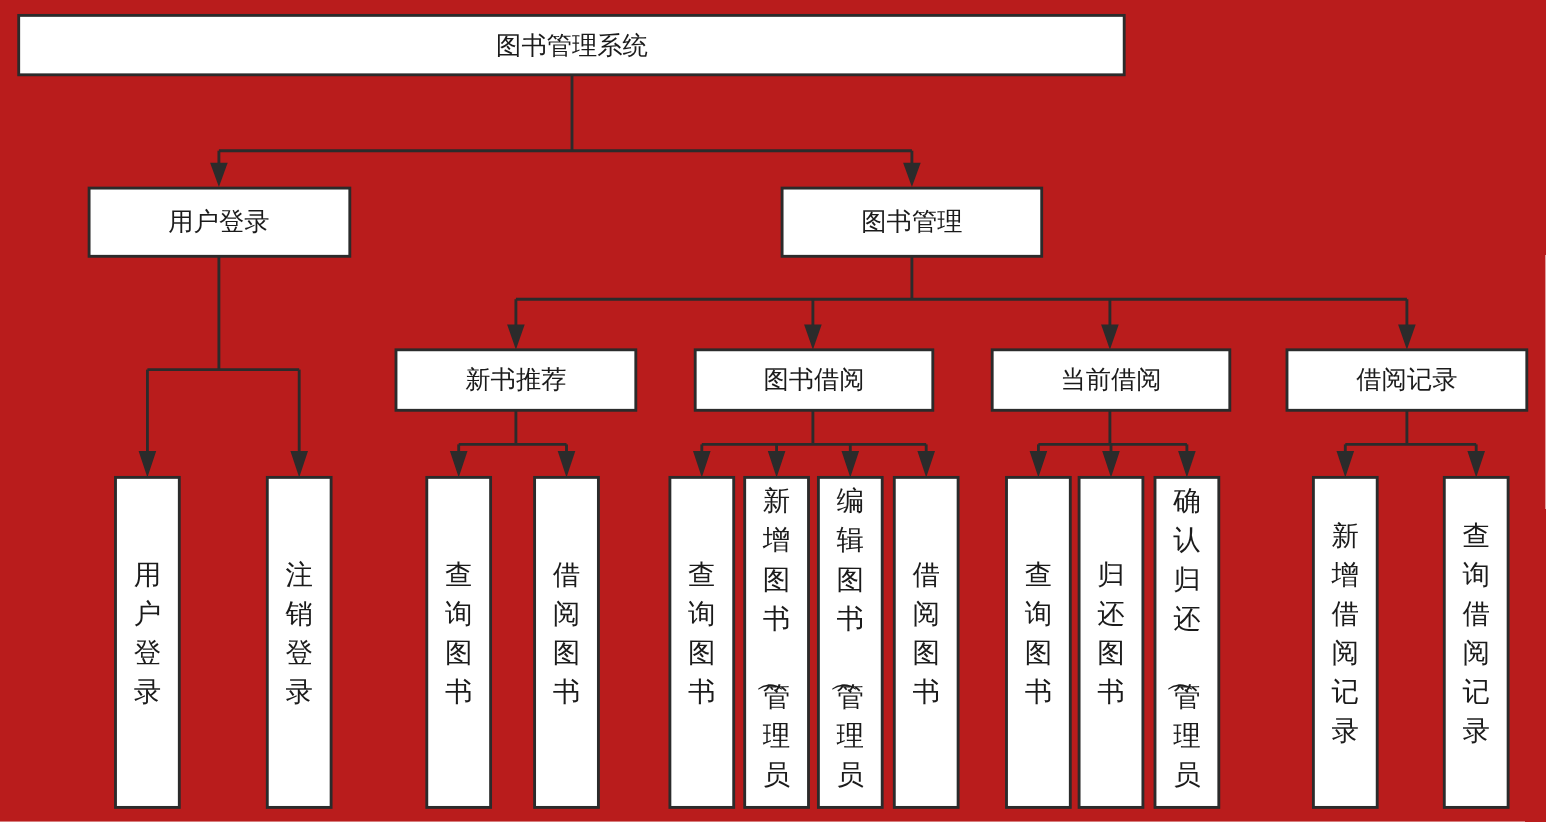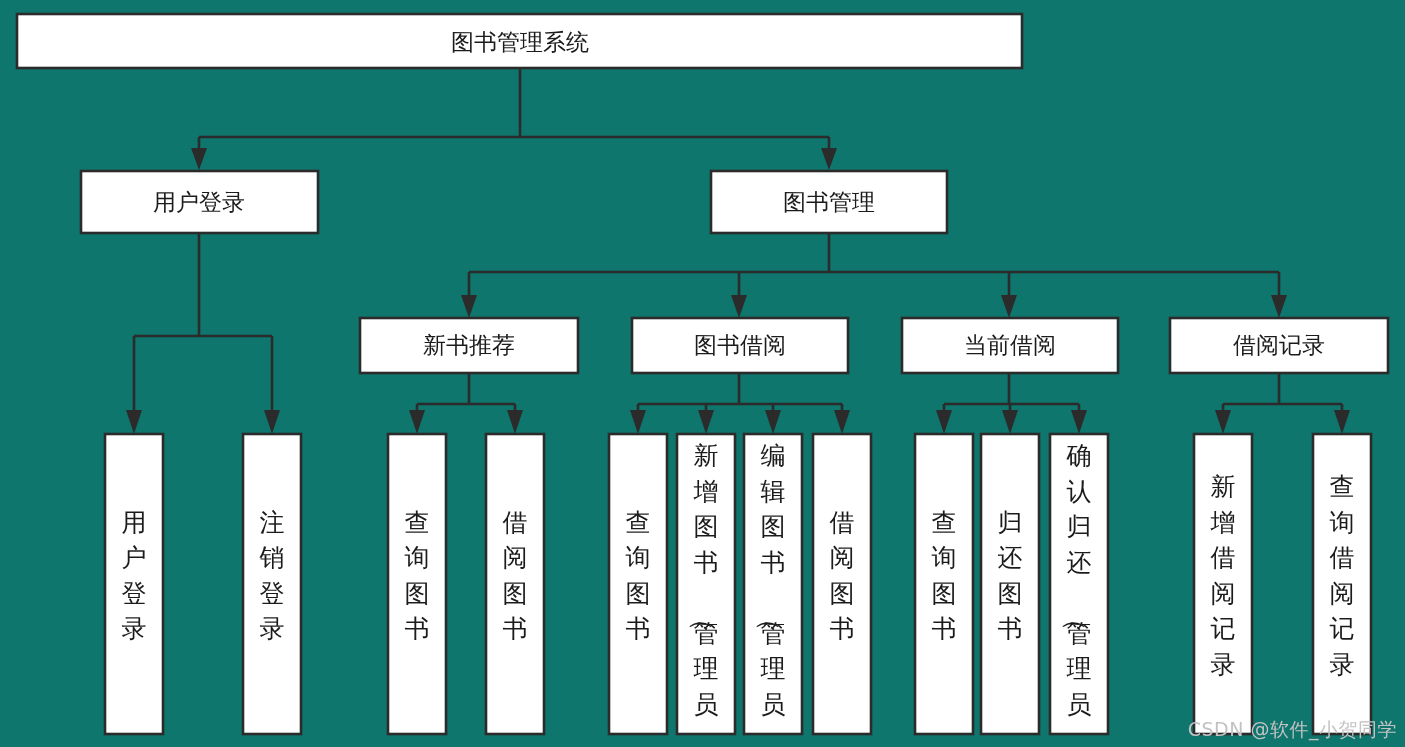--- a/index.html
+++ b/index.html
@@ -8,21 +8,21 @@
     padding: 0;
     background: #ffffff;
   }
   body {
     font-family: "DejaVu Sans", "Liberation Sans", sans-serif;
   }
   #diagram-root {
     position: relative;
     width: 1405px;
     height: 747px;
-    background: #0f766e;
+    background: #b91c1c;
     overflow: hidden;
   }
   svg#flow {
     position: absolute;
     left: 0;
     top: 0;
     width: 1405px;
     height: 747px;
     display: block;
   }
@@ -231,14 +231,13 @@
       <text class="node-label-v" x="1223"><tspan x="1223" y="495.25">新</tspan><tspan x="1223" y="530.75">增</tspan><tspan x="1223" y="566.25">借</tspan><tspan x="1223" y="601.75">阅</tspan><tspan x="1223" y="637.25">记</tspan><tspan x="1223" y="672.75">录</tspan></text>
     </g>
 
     <g>
       <rect class="node-rect" x="1313" y="434" width="58" height="300"></rect>
       <text class="node-label-v" x="1342"><tspan x="1342" y="495.25">查</tspan><tspan x="1342" y="530.75">询</tspan><tspan x="1342" y="566.25">借</tspan><tspan x="1342" y="601.75">阅</tspan><tspan x="1342" y="637.25">记</tspan><tspan x="1342" y="672.75">录</tspan></text>
     </g>
 
   </svg>
 
-  <div class="watermark-text">CSDN @软件_小贺同学</div>
 </div>
 
 </body></html>

